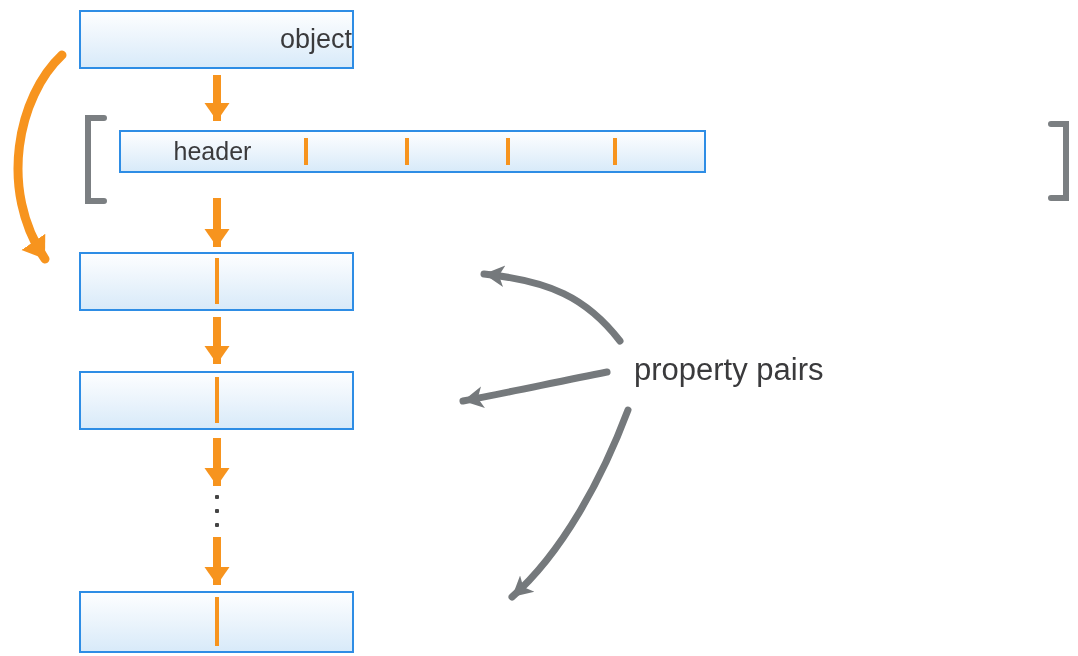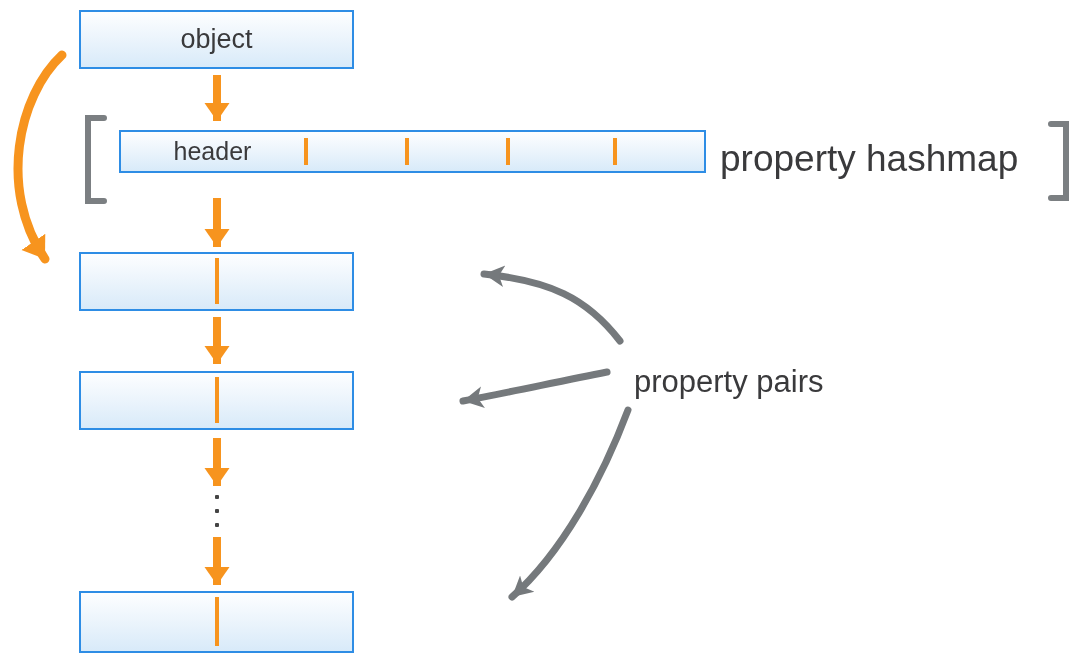--- a/index.html
+++ b/index.html
@@ -17,21 +17,21 @@
     position:relative;width:1078px;height:656px;overflow:hidden;
     background:var(--background);
     font-family:"Liberation Sans", sans-serif;
     color:var(--text-dark);
   }
   .box{
     position:absolute;
     border:2px solid var(--box-border-blue);
     background:linear-gradient(180deg,var(--box-fill-top) 0%,#EDF5FC 45%,var(--box-fill-bottom) 100%);
     box-sizing:border-box;
-    display:flex;align-items:center;justify-content:center;
+    display:flex;align-items:center;justify-content:flex-end;
   }
   #object-box{left:79px;top:10px;width:275px;height:59px;}
   #hashmap-box{left:119px;top:130px;width:587px;height:43px;justify-content:flex-start;}
   .pair-box{left:79px;width:275px;height:59px;}
   #pair-box-1{top:252px;}
   #pair-box-2{top:371px;}
   #pair-box-3{top:591px;height:62px;}
   .box-label{font-size:27px;color:var(--text-dark);}
   #hashmap-box .box-label{
     position:absolute;left:0;top:0;bottom:0;width:183px;
@@ -41,21 +41,21 @@
     position:absolute;width:4px;top:6px;bottom:6px;
     background:var(--accent-orange);
   }
   .sd-1{left:183px;} .sd-2{left:284px;} .sd-3{left:385px;} .sd-4{left:492px;}
   .pair-divider{
     position:absolute;width:4px;left:calc(50% - 2px);top:4px;bottom:5px;
     background:var(--accent-orange);
   }
   .annotation{position:absolute;color:var(--text-dark);white-space:nowrap;}
   #hashmap-annotation{left:720px;top:138px;font-size:37px;line-height:42px;}
-  #pairs-annotation{left:634px;top:352px;font-size:31px;line-height:36px;margin-top:12px;}
+  #pairs-annotation{left:634px;top:352px;font-size:31px;line-height:36px;}
   #vertical-ellipsis{
     position:absolute;left:215px;top:495px;
     display:flex;flex-direction:column;gap:10px;align-items:center;
   }
   .ellipsis-dot{width:4px;height:4px;border-radius:1px;background:#454545;}
   #connector-layer{position:absolute;left:0;top:0;}
   .orange-line{stroke:var(--accent-orange);fill:none;}
   .gray-line{stroke:var(--arrow-gray);fill:none;}
   .bracket{stroke:var(--bracket-gray);fill:none;}
   #ah-orange-tri{fill:var(--accent-orange);}
@@ -113,16 +113,15 @@
   <div class="box pair-box" id="pair-box-3">
     <div class="pair-divider"></div>
   </div>
 
   <div id="vertical-ellipsis">
     <div class="ellipsis-dot"></div>
     <div class="ellipsis-dot"></div>
     <div class="ellipsis-dot"></div>
   </div>
 
-  <div class="annotation" id="hashmap-annotation">property hashmap</div>
   <div class="annotation" id="pairs-annotation">property pairs</div>
 
 </div>
 
 </body></html>

